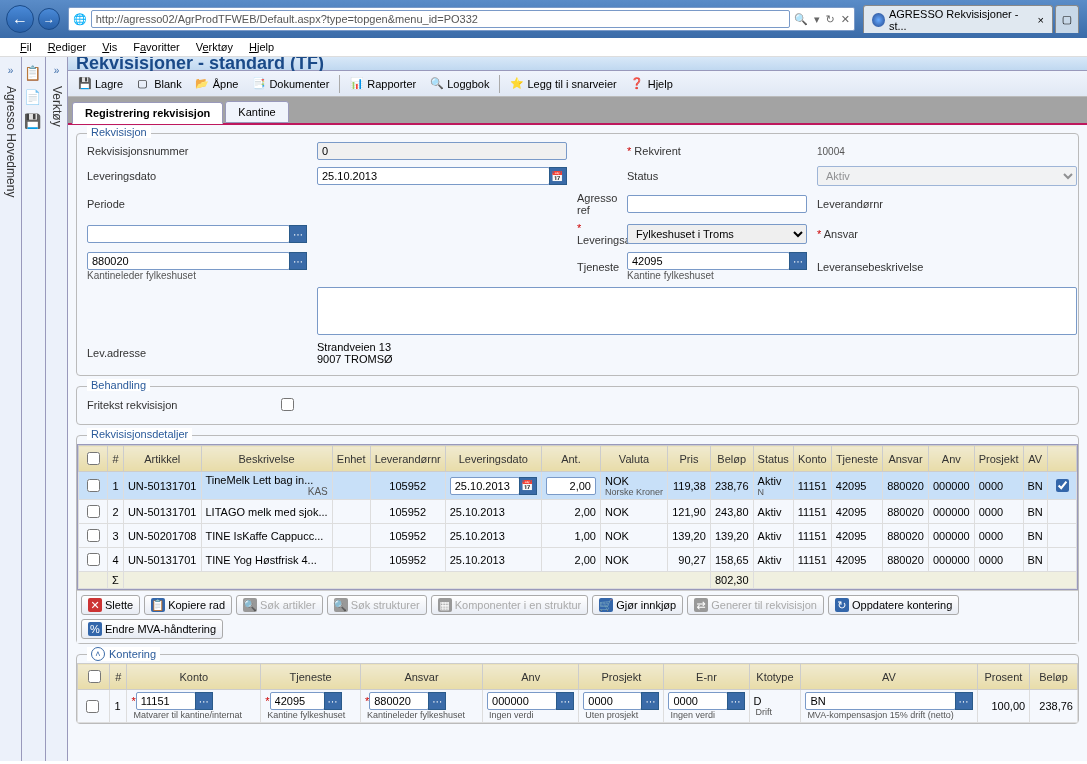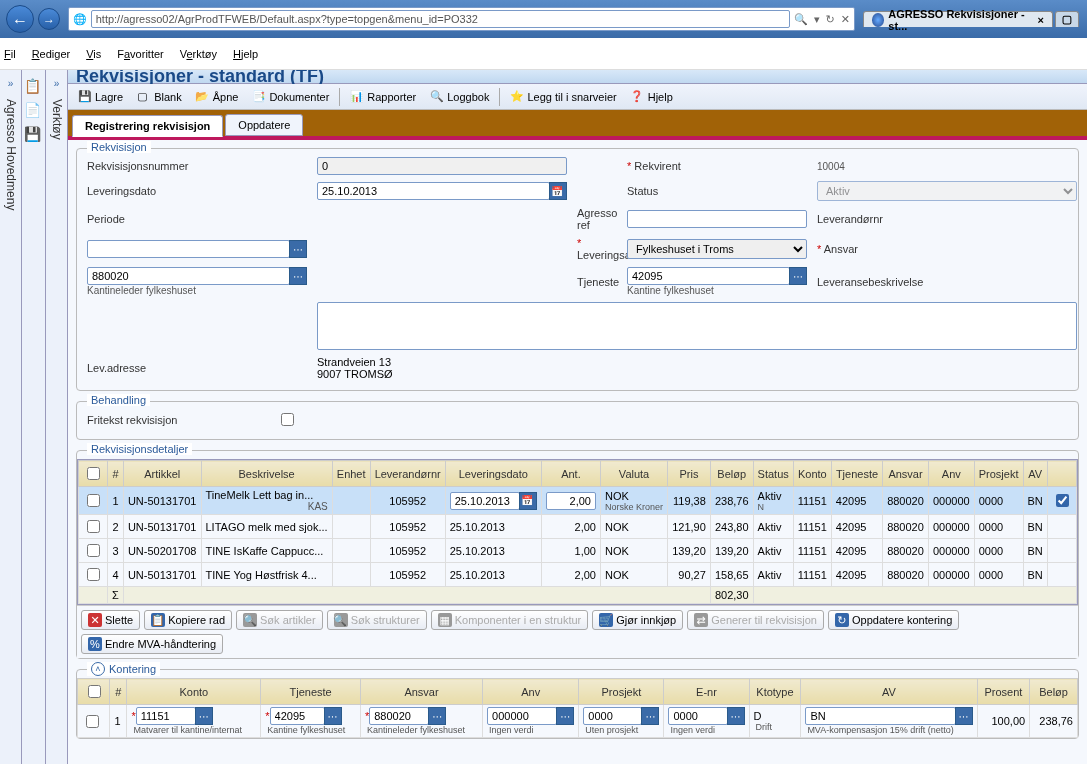--- a/index.html
+++ b/index.html
@@ -4,38 +4,38 @@
 <style>
 * { box-sizing: border-box; font-family: "Segoe UI", Tahoma, sans-serif; font-size: 11px; }
 body { margin: 0; background: #fff; overflow: hidden; }
 .browser-bar { height: 38px; background: linear-gradient(#5a8cc8, #3a6ba8); display: flex; align-items: center; padding: 0 6px; gap: 4px; }
 .nav-btn { width: 28px; height: 28px; border-radius: 50%; background: linear-gradient(#4a8ad8, #2860a8); border: 1px solid #1a4a88; display: flex; align-items: center; justify-content: center; color: #fff; font-size: 16px; }
 .nav-btn.small { width: 22px; height: 22px; font-size: 12px; }
 .url-bar { flex: 1; height: 24px; background: #fff; border: 1px solid #7a9ac8; border-radius: 2px; display: flex; align-items: center; padding: 0 4px; gap: 4px; margin: 0 4px; }
 .url-bar input { flex: 1; border: none; outline: none; color: #555; }
 .url-icons { display: flex; gap: 6px; color: #666; }
 .tab-bar { display: flex; }
-.browser-tab { height: 16px; background: #e0e8f0; border: 1px solid #888; border-bottom: none; display: flex; align-items: center; padding: 0 8px; gap: 4px; border-radius: 3px 3px 0 0; margin-right: 2px; max-width: 190px; font-weight: bold; }
+.browser-tab { height: 28px; background: #e0e8f0; border: 1px solid #888; border-bottom: none; display: flex; align-items: center; padding: 0 8px; gap: 4px; border-radius: 3px 3px 0 0; margin-right: 2px; max-width: 190px; }
 .browser-tab.inactive { background: #c8d8e8; width: 24px; justify-content: center; }
 .tab-icon { width: 14px; height: 14px; background: radial-gradient(#6af, #248); border-radius: 50%; }
-.menu-bar { height: 32px; background: #fff; border-bottom: 1px solid #ddd; display: flex; align-items: center; padding: 0 4px; gap: 16px; }
+.menu-bar { height: 19px; background: #fff; border-bottom: 1px solid #ddd; display: flex; align-items: center; padding: 0 20px; gap: 16px; }
 .menu-bar span u { text-decoration: underline; }
 .app-area { display: flex; height: calc(764px - 38px - 22px); }
 .side-panel { width: 22px; background: #ecf1fa; border-right: 1px solid #99b; display: flex; flex-direction: column; align-items: center; padding-top: 8px; }
 .side-text { writing-mode: vertical-lr; transform: rotate(0deg); color: #333; font-size: 12px; margin-top: 8px; }
 .chev { color: #3a6ba8; font-size: 10px; margin-bottom: 2px; }
 .side-panel.icons { width: 24px; gap: 8px; }
 .side-icon { width: 16px; height: 16px; display: flex; align-items: center; justify-content: center; font-size: 14px; }
 .main { flex: 1; display: flex; flex-direction: column; background: #f5f8fd; overflow: hidden; }
 .page-title { height: 14px; background: linear-gradient(#d8e8f8, #c0d8f0); color: #1a4a88; font-weight: bold; font-size: 18px; display: flex; align-items: center; padding: 0 8px; border-bottom: 1px solid #99b; }
 .toolbar { height: 26px; background: linear-gradient(#f0f4fc, #e0e8f4); border-bottom: 1px solid #bbb; display: flex; align-items: center; padding: 0 4px; gap: 2px; }
 .tbtn { display: flex; align-items: center; gap: 3px; padding: 2px 6px; border-radius: 3px; cursor: pointer; }
 .ticon { width: 14px; height: 14px; display: inline-block; }
 .sep { width: 1px; height: 18px; background: #aaa; margin: 0 2px; }
-.tabs-row { display: flex; background: #a16207; padding: 4px 0 0 4px; border-bottom: 4px solid #be185d; }
+.tabs-row { display: flex; background: #a3a3a3; padding: 4px 0 0 4px; border-bottom: 2px solid #be185d; }
 .app-tab { padding: 4px 12px; border: 1px solid #99b; background: #f0f4fc; border-radius: 3px 3px 0 0; margin-right: 2px; }
 .app-tab.active { background: #fff; border-bottom: 1px solid #fff; font-weight: bold; position: relative; top: 1px; }
 .form-area { padding: 8px; overflow-y: auto; flex: 1; }
 .fieldset { border: 1px solid #bbb; border-radius: 4px; margin-bottom: 10px; padding: 8px 10px 10px 10px; position: relative; }
 .legend { position: absolute; top: -8px; left: 10px; background: #fff; padding: 0 4px; color: #2a5a9a; font-size: 11px; }
 .form-grid { display: grid; grid-template-columns: 220px 250px 40px 180px 260px; gap: 6px 10px; align-items: center; }
 .label { color: #333; }
 .req::before { content: "* "; color: #c00; }
 input[type=text], select, textarea { border: 1px solid #7a9ac8; padding: 2px 4px; width: 100%; border-radius: 2px; }
 input[readonly] { background: #f0f0f0; }
@@ -146,21 +146,21 @@
           <span>Legg til i snarveier</span>
         </div>
       <div class="tbtn">
           <span class="ticon">❓</span>
           <span>Hjelp</span>
         </div>
     </div>
 
     <div class="tabs-row">
       <div class="app-tab active">Registrering rekvisisjon</div>
-      <div class="app-tab">Oppdatere</div>
+      <div class="app-tab">Kantine</div>
     </div>
 
     <div class="form-area">
 
       <div class="fieldset">
         <div class="legend">Rekvisisjon</div>
         <div class="form-grid">
           <div class="label">Rekvisisjonsnummer</div>
           <input type="text" readonly="" value="0" style="">
           <div></div>

